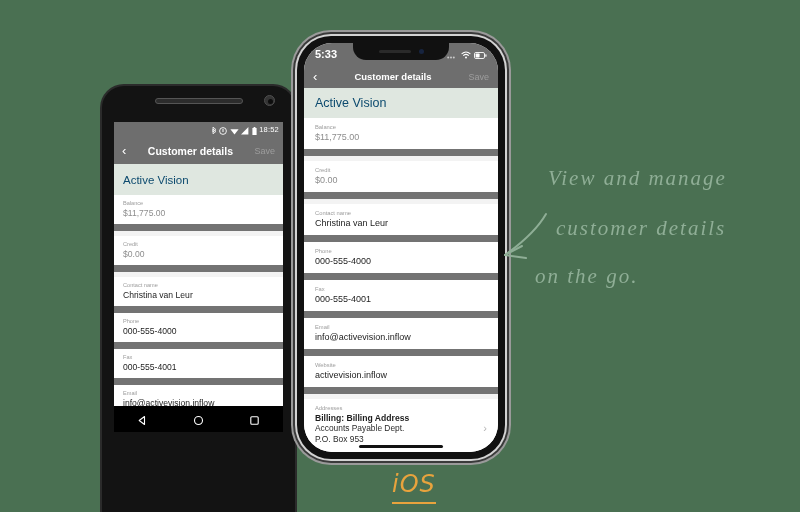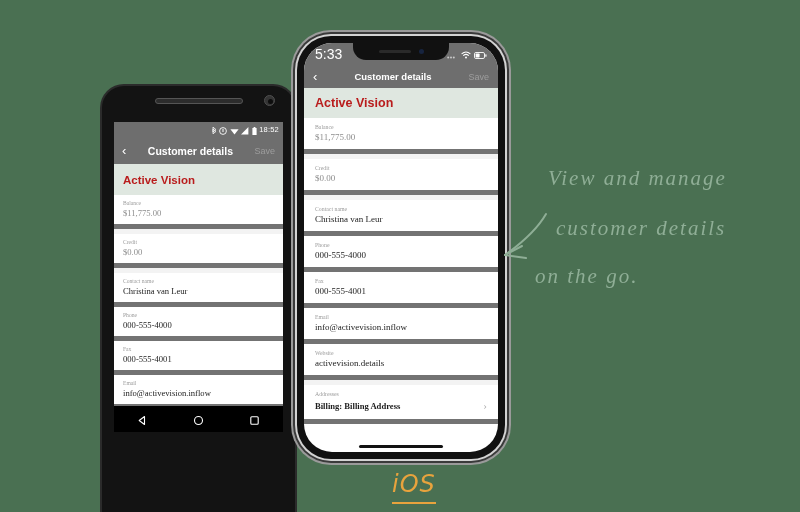--- a/index.html
+++ b/index.html
@@ -95,44 +95,44 @@
     background: #111; border-radius: 0 0 13px 13px; z-index: 5;
     display: flex; align-items: center; justify-content: center; gap: 8px;
   }
   .notch-speaker { width: 32px; height: 3px; background: #2a2a2a; border-radius: 2px; }
   .notch-cam { width: 5px; height: 5px; border-radius: 50%; background: #17243f; }
   .ios-statusbar {
     height: 22px; background: #6e6e6e;
     display: flex; align-items: center; justify-content: space-between;
     padding: 0 11px; position: relative;
   }
-  .ios-statusbar .clock { color: #fff; font-size: 14px; font-weight: normal; }
+  .ios-statusbar .clock { color: #fff; font-size: 11px; font-weight: bold; }
   .ios-right { display: flex; align-items: center; gap: 3px; }
   .ios-appbar {
     height: 23px; background: #6e6e6e;
     display: flex; align-items: center; padding: 0 9px;
   }
   .ios-appbar .title { flex: 1; text-align: center; color: #fff; font-size: 9.5px; font-weight: bold; }
   .ios-appbar .back { color: #fff; font-size: 13px; line-height: 1; }
   .ios-appbar .save { color: #9d9d9d; font-size: 9px; }
   .ios-homebar {
     position: absolute; left: 50%; transform: translateX(-50%);
     bottom: 4px; width: 84px; height: 3px;
     background: #111; border-radius: 2px; z-index: 6;
   }
 
   
   .cust-header {
-    background: #dfe7e0; color: #b91c1c;
-    font-weight: bold; display: flex; align-items: center;
+    background: #dfe7e0; color: #0c4a6e;
+    font-weight: normal; display: flex; align-items: center;
   }
   .a-cust-header { height: 31px; padding: 0 9px; font-size: 11.5px; }
   .i-cust-header { height: 30px; padding: 0 11px; font-size: 12.5px; }
 
-  .field { border-bottom: 5px solid #737373; background: #fff; font-family: Liberation Serif, serif; }
+  .field { border-bottom: 7px solid #737373; background: #fff; }
   .a-field { padding: 5px 9px 6px; }
   .i-field { padding: 6px 11px 7px; }
   .field .lbl { color: #9c9c9c; display: block; }
   .field .val { color: #1d1d1d; display: block; }
   .a-field .lbl { font-size: 5.6px; margin-bottom: 2px; }
   .a-field .val { font-size: 8.6px; }
   .i-field .lbl { font-size: 5.8px; margin-bottom: 2px; }
   .i-field .val { font-size: 9px; }
   .field .val.muted { color: #8d8d8d; }
   .gap { height: 5px; background: #f3f3f3; }
@@ -337,28 +337,30 @@
         <div class="field i-field">
           <span class="lbl">Fax</span>
           <span class="val">000-555-4001</span>
         </div>
         <div class="field i-field">
           <span class="lbl">Email</span>
           <span class="val">info@activevision.inflow</span>
         </div>
         <div class="field i-field">
           <span class="lbl">Website</span>
-          <span class="val">activevision.details</span>
+          <span class="val">activevision.inflow</span>
         </div>
         <div class="gap"></div>
         <div class="field i-field">
           <span class="lbl">Addresses</span>
           <div class="addr-row">
             <div class="addr-body">
               <div class="addr-title">Billing: Billing Address</div>
+              <div class="addr-line">Accounts Payable Dept.</div>
+              <div class="addr-line">P.O. Box 953</div>
             </div>
             <span class="chev">›</span>
           </div>
         </div>
       </div>
 
       <div class="ios-homebar"></div>
     </div>
   </div>
 

